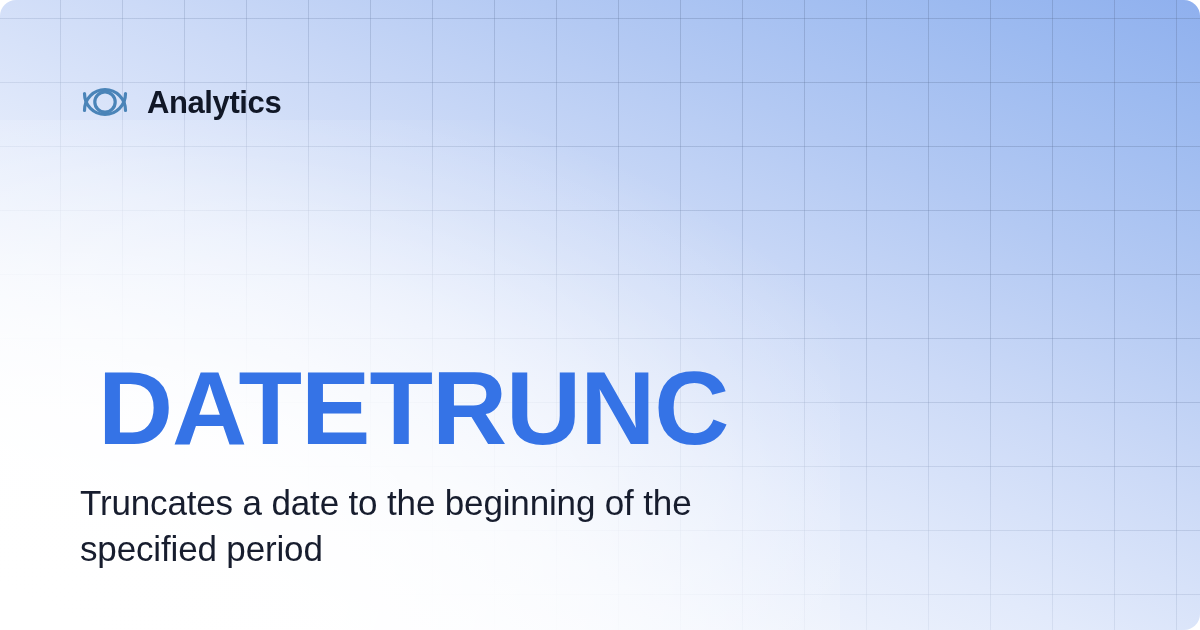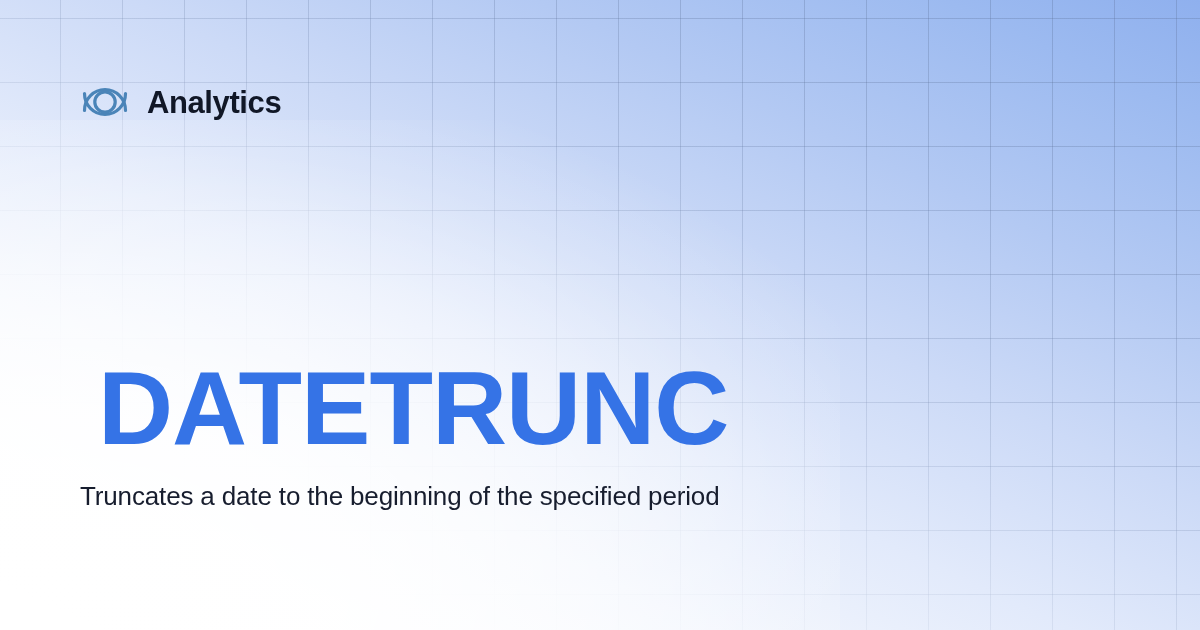--- a/index.html
+++ b/index.html
@@ -8,20 +8,21 @@
     background: #ffffff;
   }
 
   #card {
     position: relative;
     width: 1200px;
     height: 630px;
     overflow: hidden;
     background: #ffffff;
     font-family: "Liberation Sans", sans-serif;
+    border-radius: 16px;
     -webkit-font-smoothing: antialiased;
   }
 
   
   .bg-gradient {
     position: absolute;
     inset: 0;
     background: linear-gradient(205deg,
         #8fb0ee 0%,
         #9cbaf0 10%,
@@ -112,21 +113,21 @@
     font-weight: bold;
     color: #3573e6;
     letter-spacing: -1px;
     line-height: 1.04;
     margin: 18px;
     white-space: nowrap;
   }
 
   .fn-desc {
     margin: 16px 0 8px 0;
-    font-size: 26px;
+    font-size: 35px;
     font-weight: normal;
     color: #171d2e;
     line-height: 1.30;
     max-width: 700px;
     letter-spacing: -0.15px;
   }
 </style>
 </head>
 <body>
 

